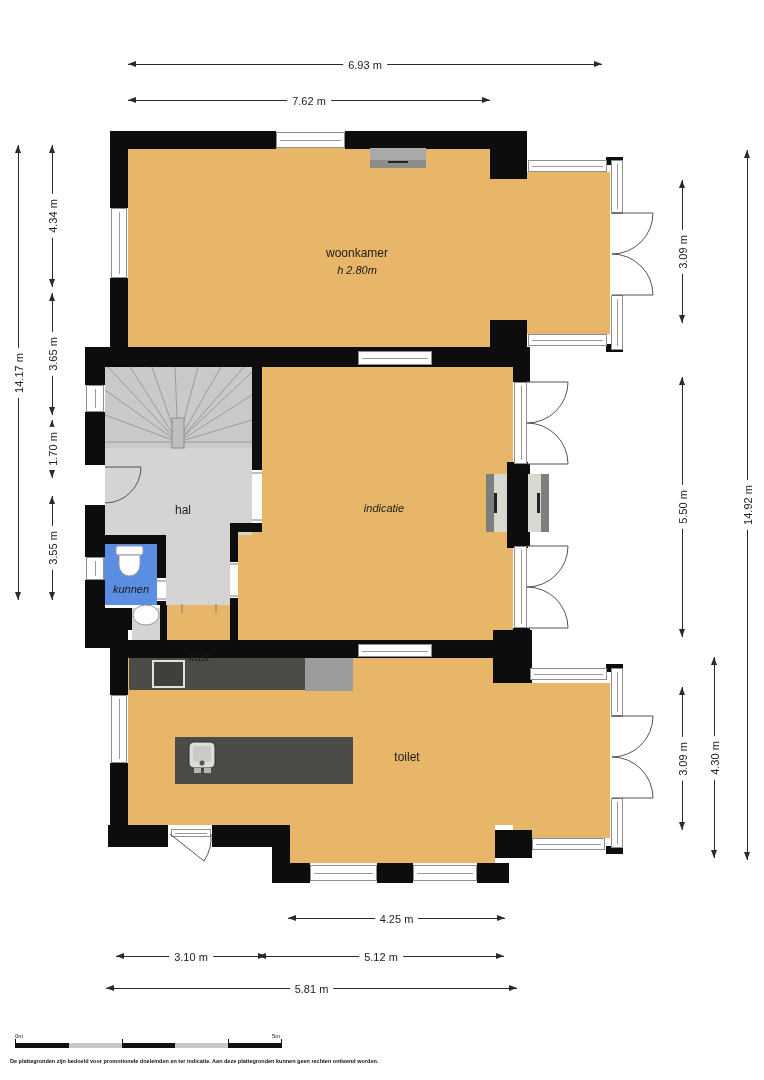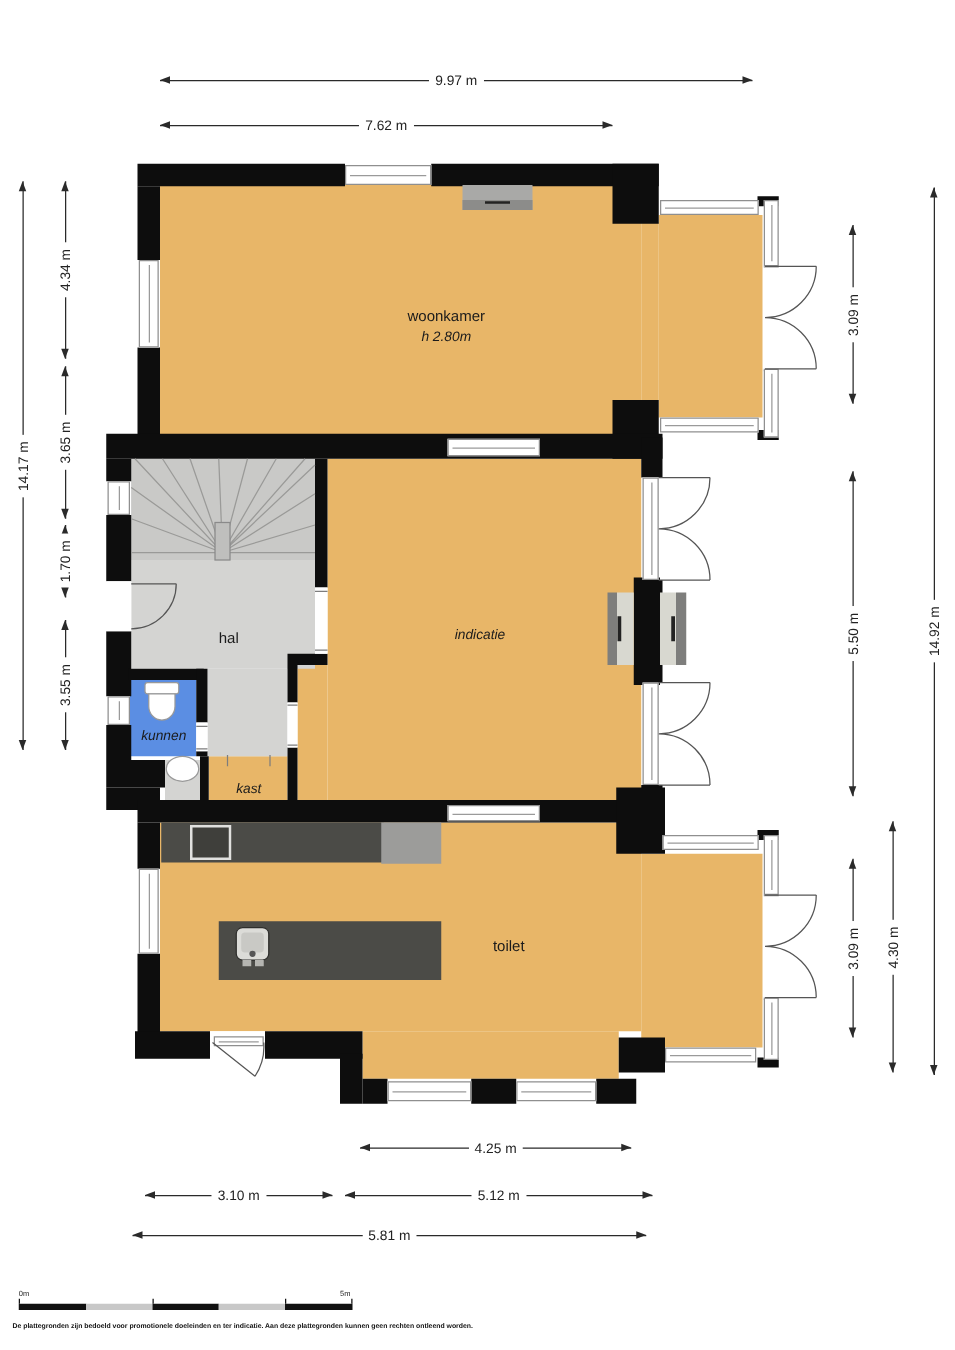--- a/index.html
+++ b/index.html
@@ -188,25 +188,25 @@
       <rect x="194" y="768" width="7" height="5" fill="#b5b5b1"></rect>
       <rect x="204" y="768" width="7" height="5" fill="#b5b5b1"></rect>
     </g>
   </svg>
 
   <div class="room-label" style="left:357px;top:253px;">woonkamer</div>
   <div class="room-label small" style="left:357px;top:270px;">h 2.80m</div>
   <div class="room-label small" style="left:384px;top:508px;">indicatie</div>
   <div class="room-label" style="left:183px;top:510px;">hal</div>
   <div class="room-label small" style="left:131px;top:589px;">kunnen</div>
-  <div class="room-label small" style="left:199px;top:631px;">kast</div>
+  <div class="room-label small" style="left:199px;top:657px;">kast</div>
   <div class="room-label" style="left:407px;top:757px;">toilet</div>
 
   <div class="dim dim-h" style="left:128px;top:64px;width:474px;">
-      <span class="dlbl">9.97 m</span>
+      <span class="dlbl">6.93 m</span>
     </div>
   <div class="dim dim-h" style="left:128px;top:100px;width:362px;">
       <span class="dlbl">7.62 m</span>
     </div>
 
   <div class="dim dim-v" style="left:18px;top:145px;height:455px;">
       <span class="dlbl-v">14.17 m</span>
     </div>
   <div class="dim dim-v" style="left:52px;top:145px;height:142px;">
       <span class="dlbl-v">4.34 m</span>
@@ -236,21 +236,21 @@
   <div class="dim dim-v" style="left:747px;top:150px;height:710px;">
       <span class="dlbl-v">14.92 m</span>
     </div>
 
   <div class="dim dim-h" style="left:288px;top:918px;width:217px;">
       <span class="dlbl">4.25 m</span>
     </div>
   <div class="dim dim-h" style="left:116px;top:956px;width:150px;">
       <span class="dlbl">3.10 m</span>
     </div>
-  <div class="dim dim-h" style="left:276px;top:956px;width:246px;">
+  <div class="dim dim-h" style="left:258px;top:956px;width:246px;">
       <span class="dlbl">5.12 m</span>
     </div>
   <div class="dim dim-h" style="left:106px;top:988px;width:411px;">
       <span class="dlbl">5.81 m</span>
     </div>
 
   <div>
     <span class="sb-lbl" style="left:15px;top:1033px;">0m</span>
     <span class="sb-lbl" style="left:272px;top:1033px;">5m</span>
     <div class="sb-seg" style="left:15px;top:1043px;width:54px;background:#111;"></div>

